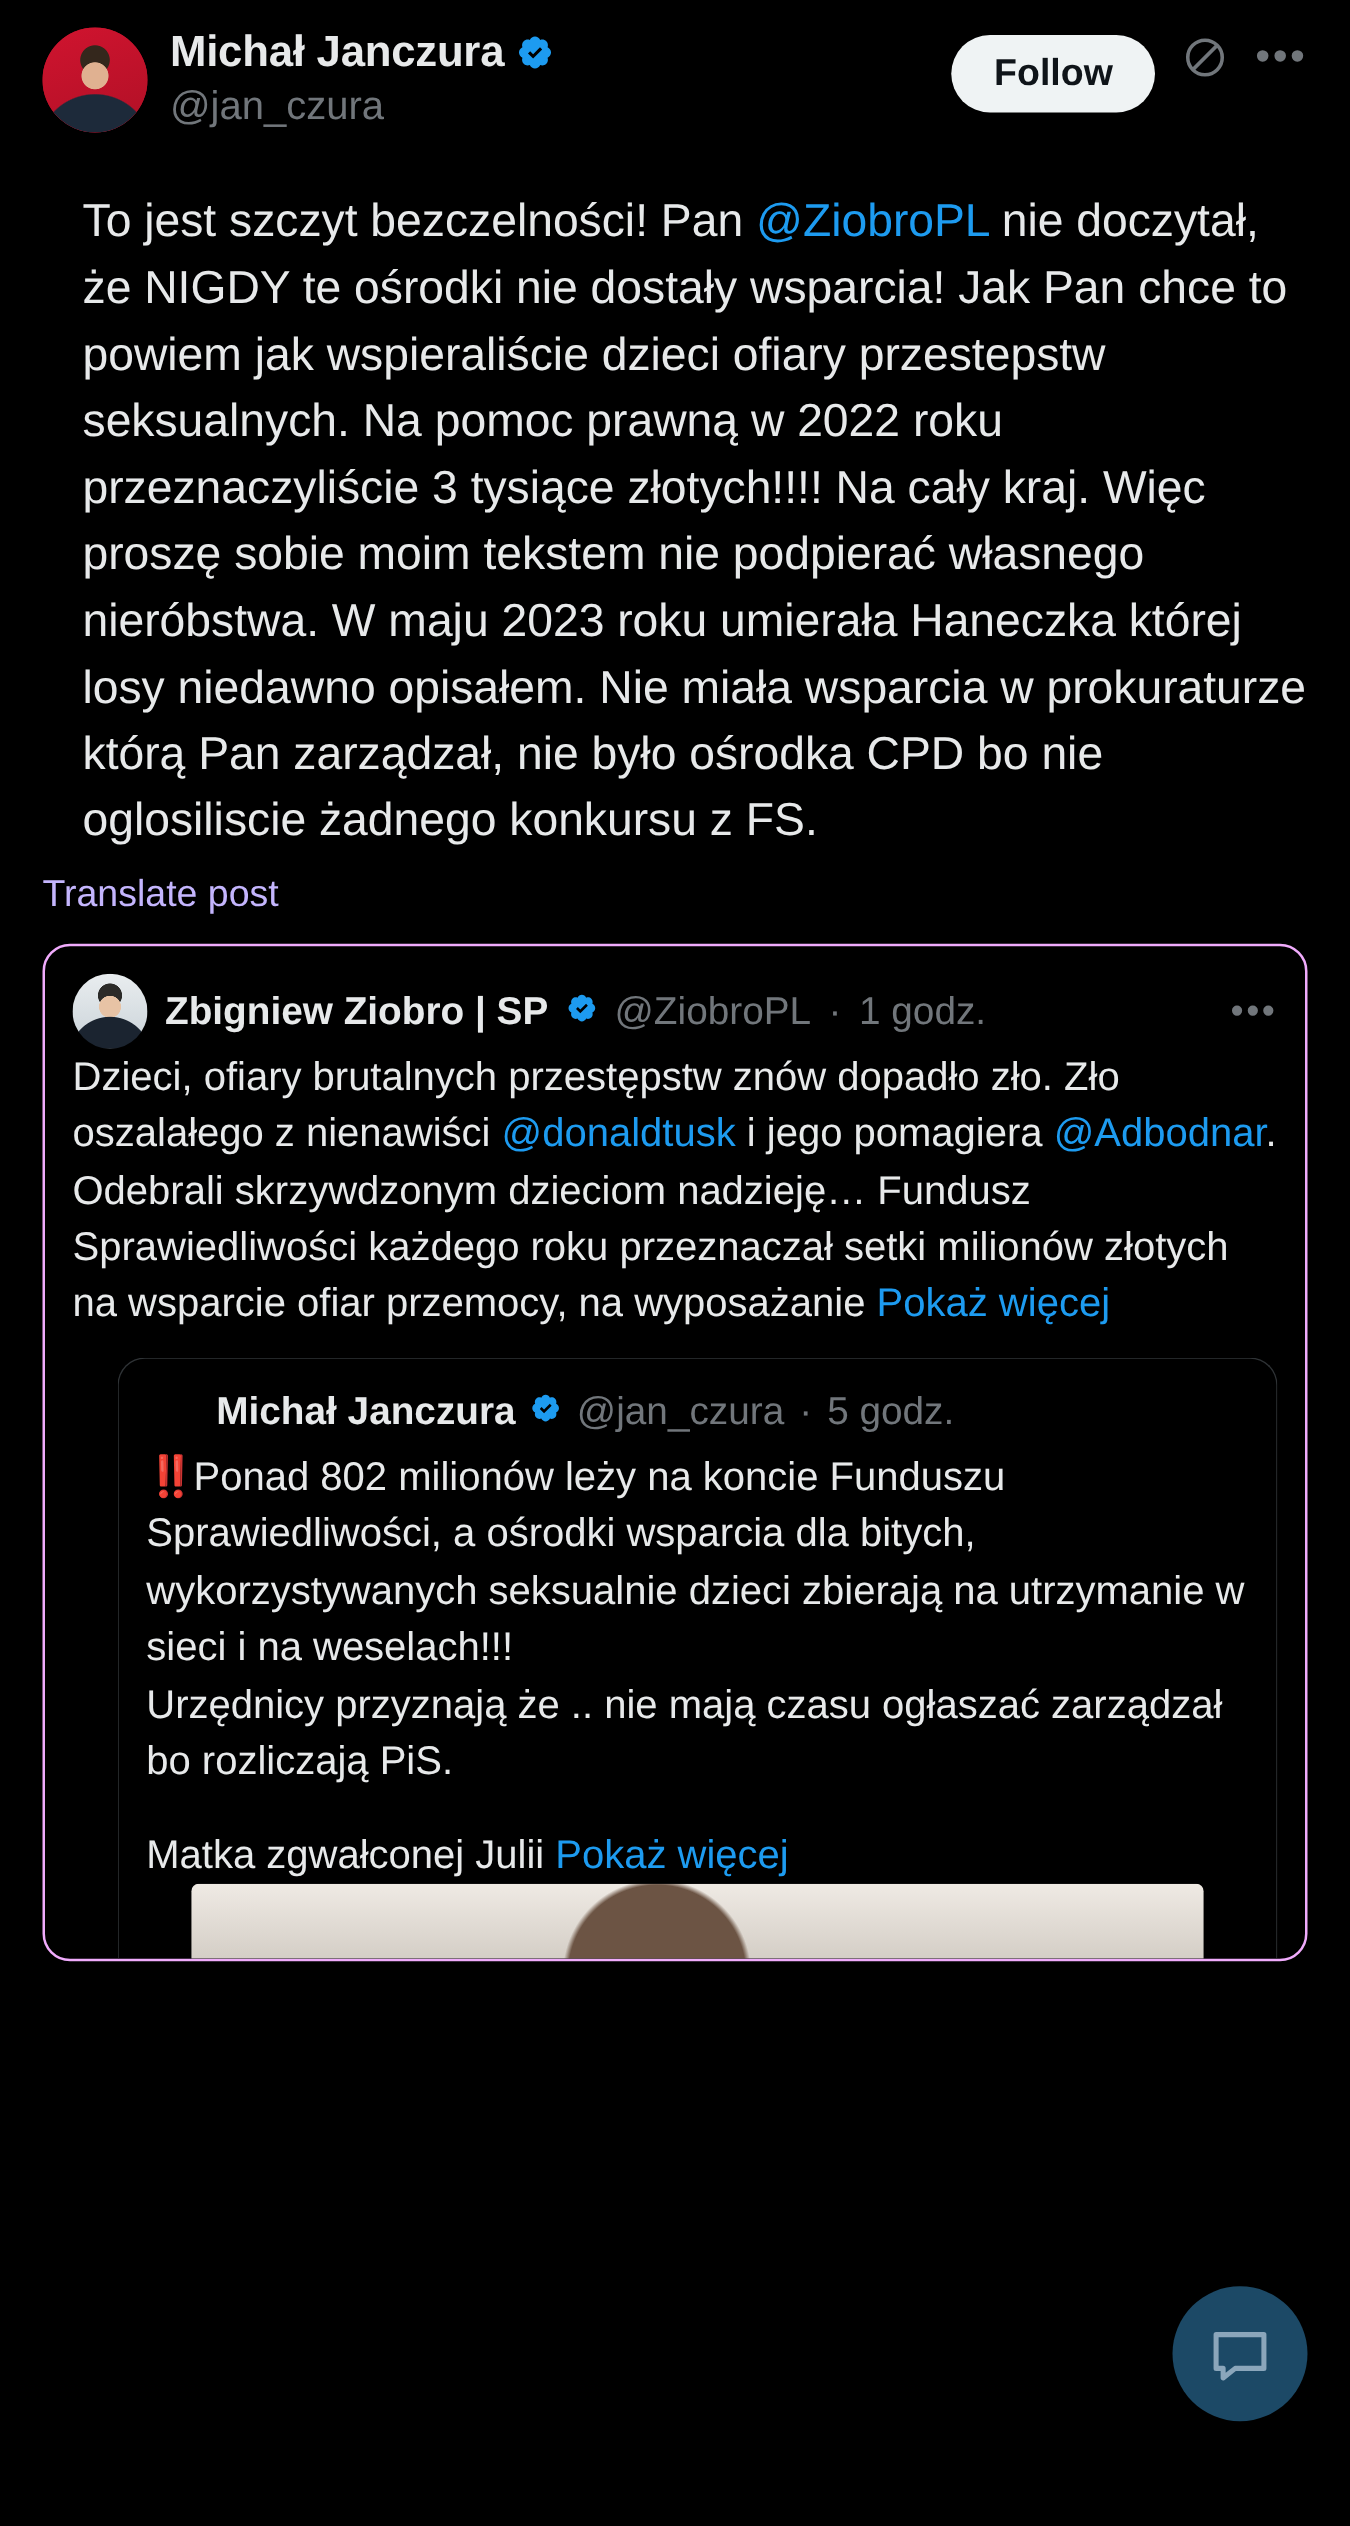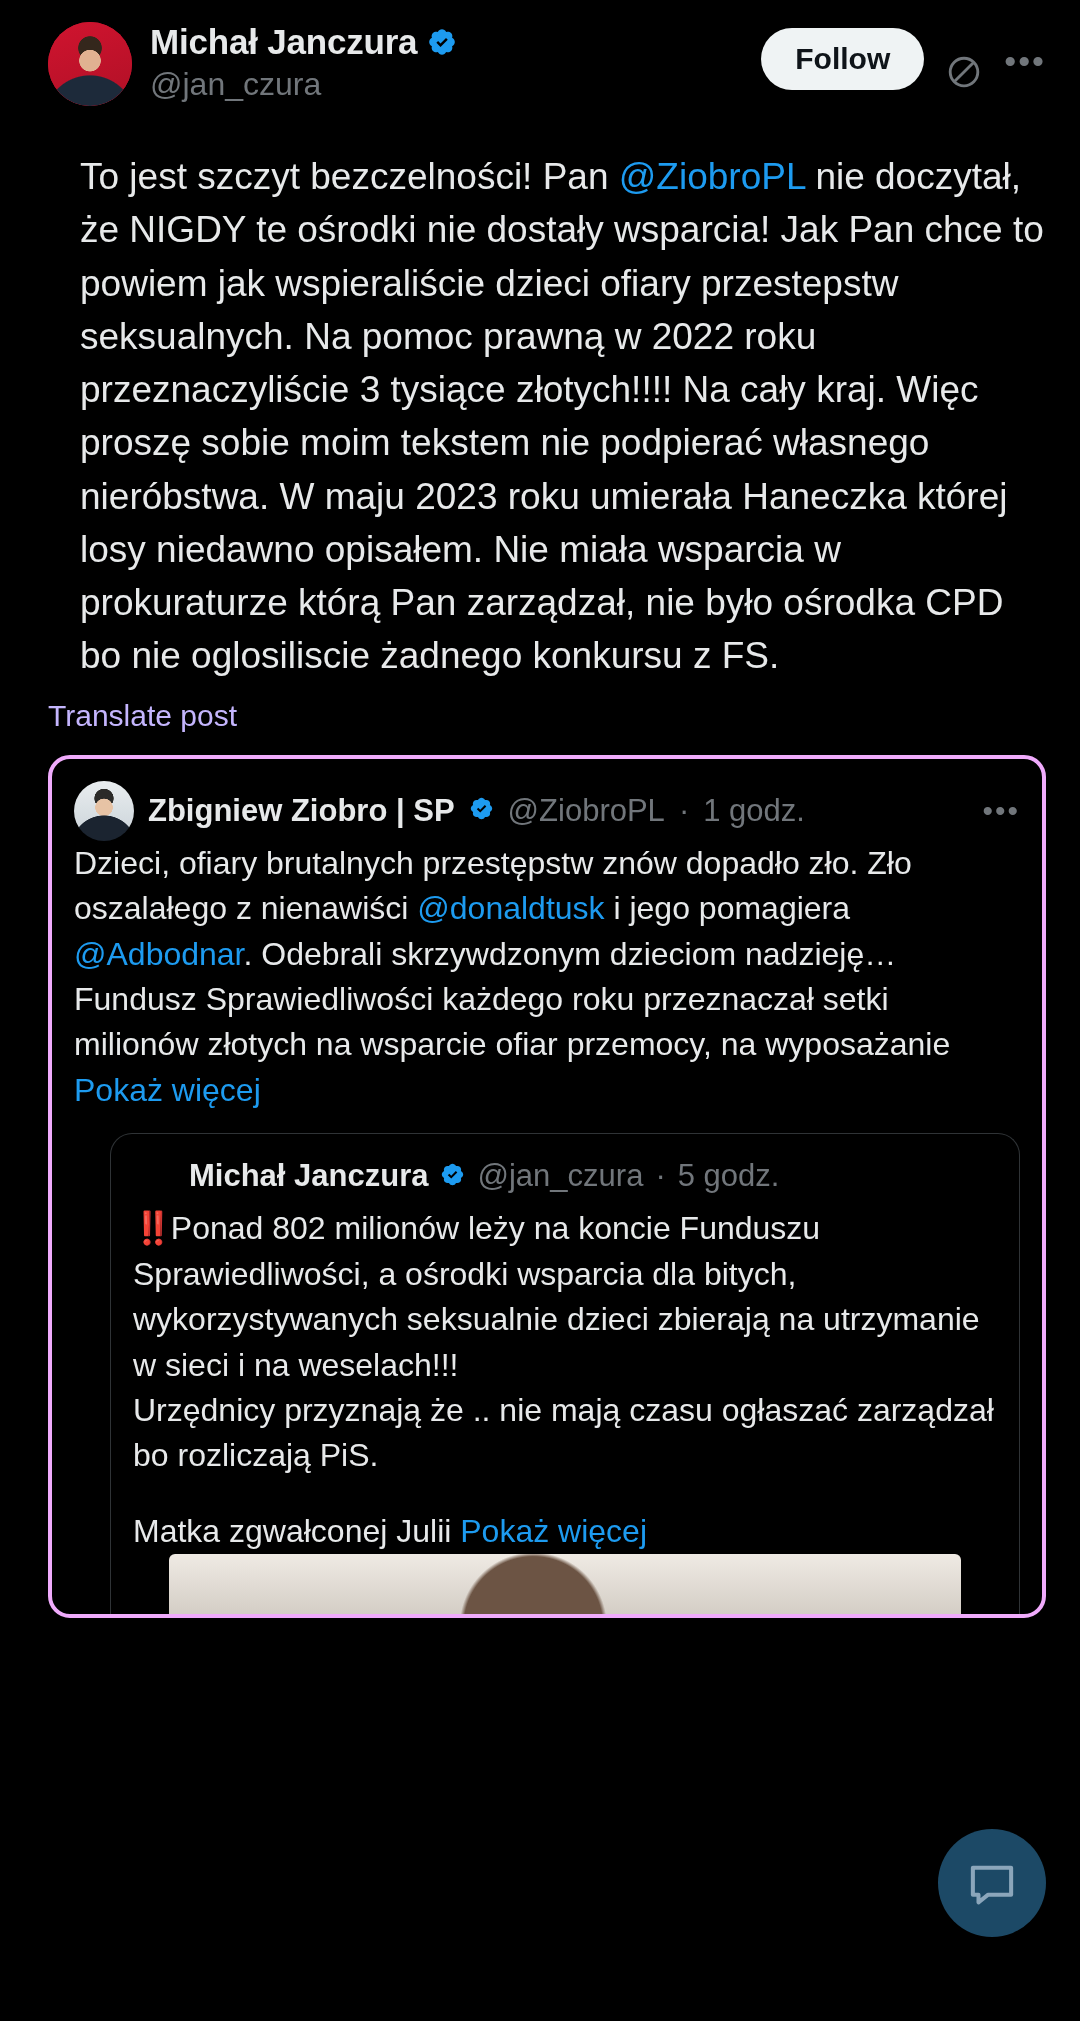--- a/index.html
+++ b/index.html
@@ -6,21 +6,21 @@
   html, body {
     width: 1080px;
     height: 2021px;
     background: #000000;
     font-family: "Liberation Sans", sans-serif;
     overflow: hidden;
   }
   body { position: relative; }
 
   .post-root {
-    padding: 18px 34px 0 48px;
+    padding: 18px 34px 0 34px;
     width: 1080px;
   }
 
   
   .post-header {
     display: flex;
     align-items: flex-start;
     gap: 18px;
     height: 110px;
   }
@@ -69,21 +69,21 @@
     flex: 0 0 30px;
     display: block;
   }
   .handle {
     color: #71767b;
     font-size: 32px;
     margin-top: 4px;
   }
   .header-actions {
     display: flex;
-    align-items: flex-end;
+    align-items: flex-start;
     gap: 22px;
     padding-top: 10px;
     flex: 0 0 auto;
   }
   .follow-btn {
     background: #eff3f4;
     color: #0f1419;
     border: none;
     border-radius: 999px;
     font-size: 30px;
@@ -124,21 +124,21 @@
     color: #c4b5fd;
     font-size: 30px;
     margin-top: 16px;
     display: inline-block;
     cursor: pointer;
   }
 
   
   .quote-card {
     margin-top: 22px;
-    border: 4px solid #f0abfc;
+    border: 2px solid #f0abfc;
     border-radius: 22px;
     padding: 22px 22px 0 22px;
     overflow: hidden;
   }
   .q-header {
     display: flex;
     align-items: center;
     gap: 14px;
   }
   .q-avatar {

